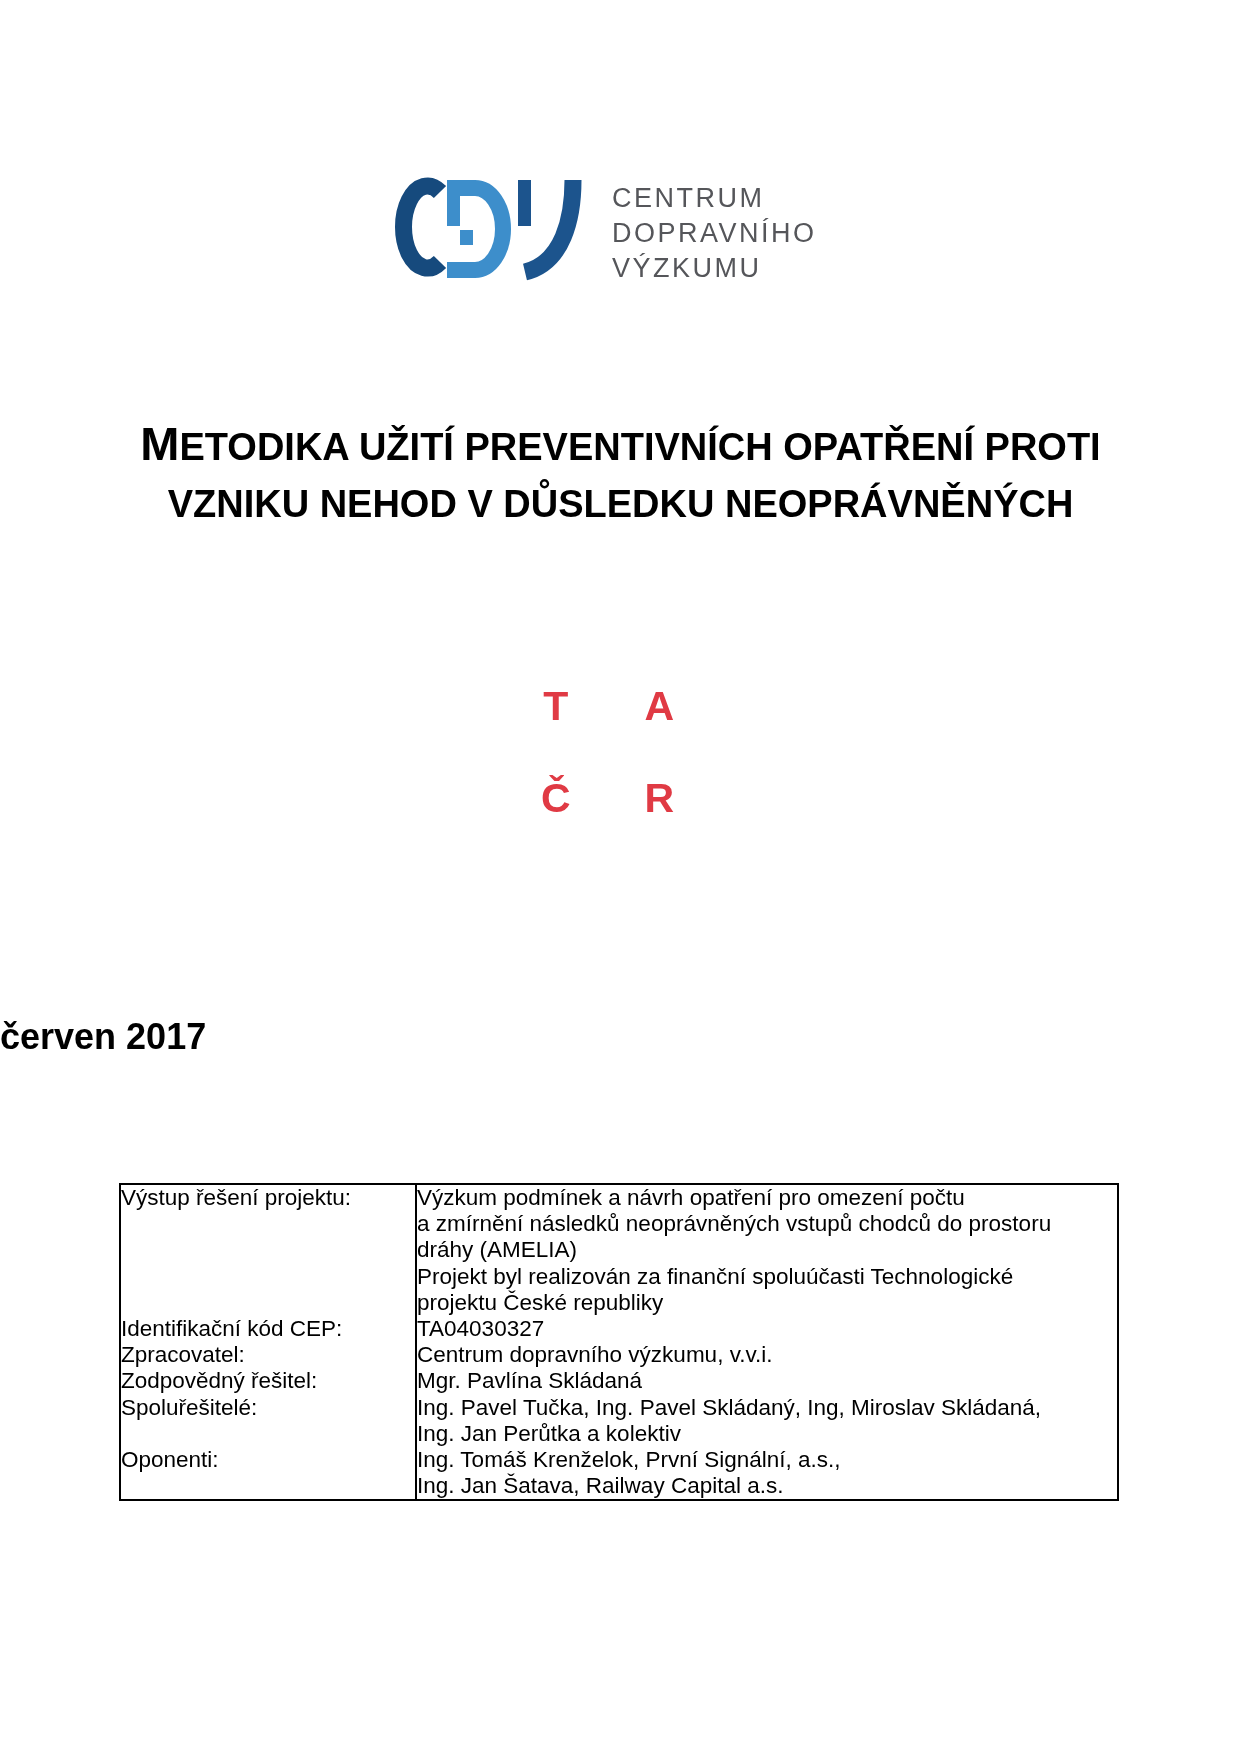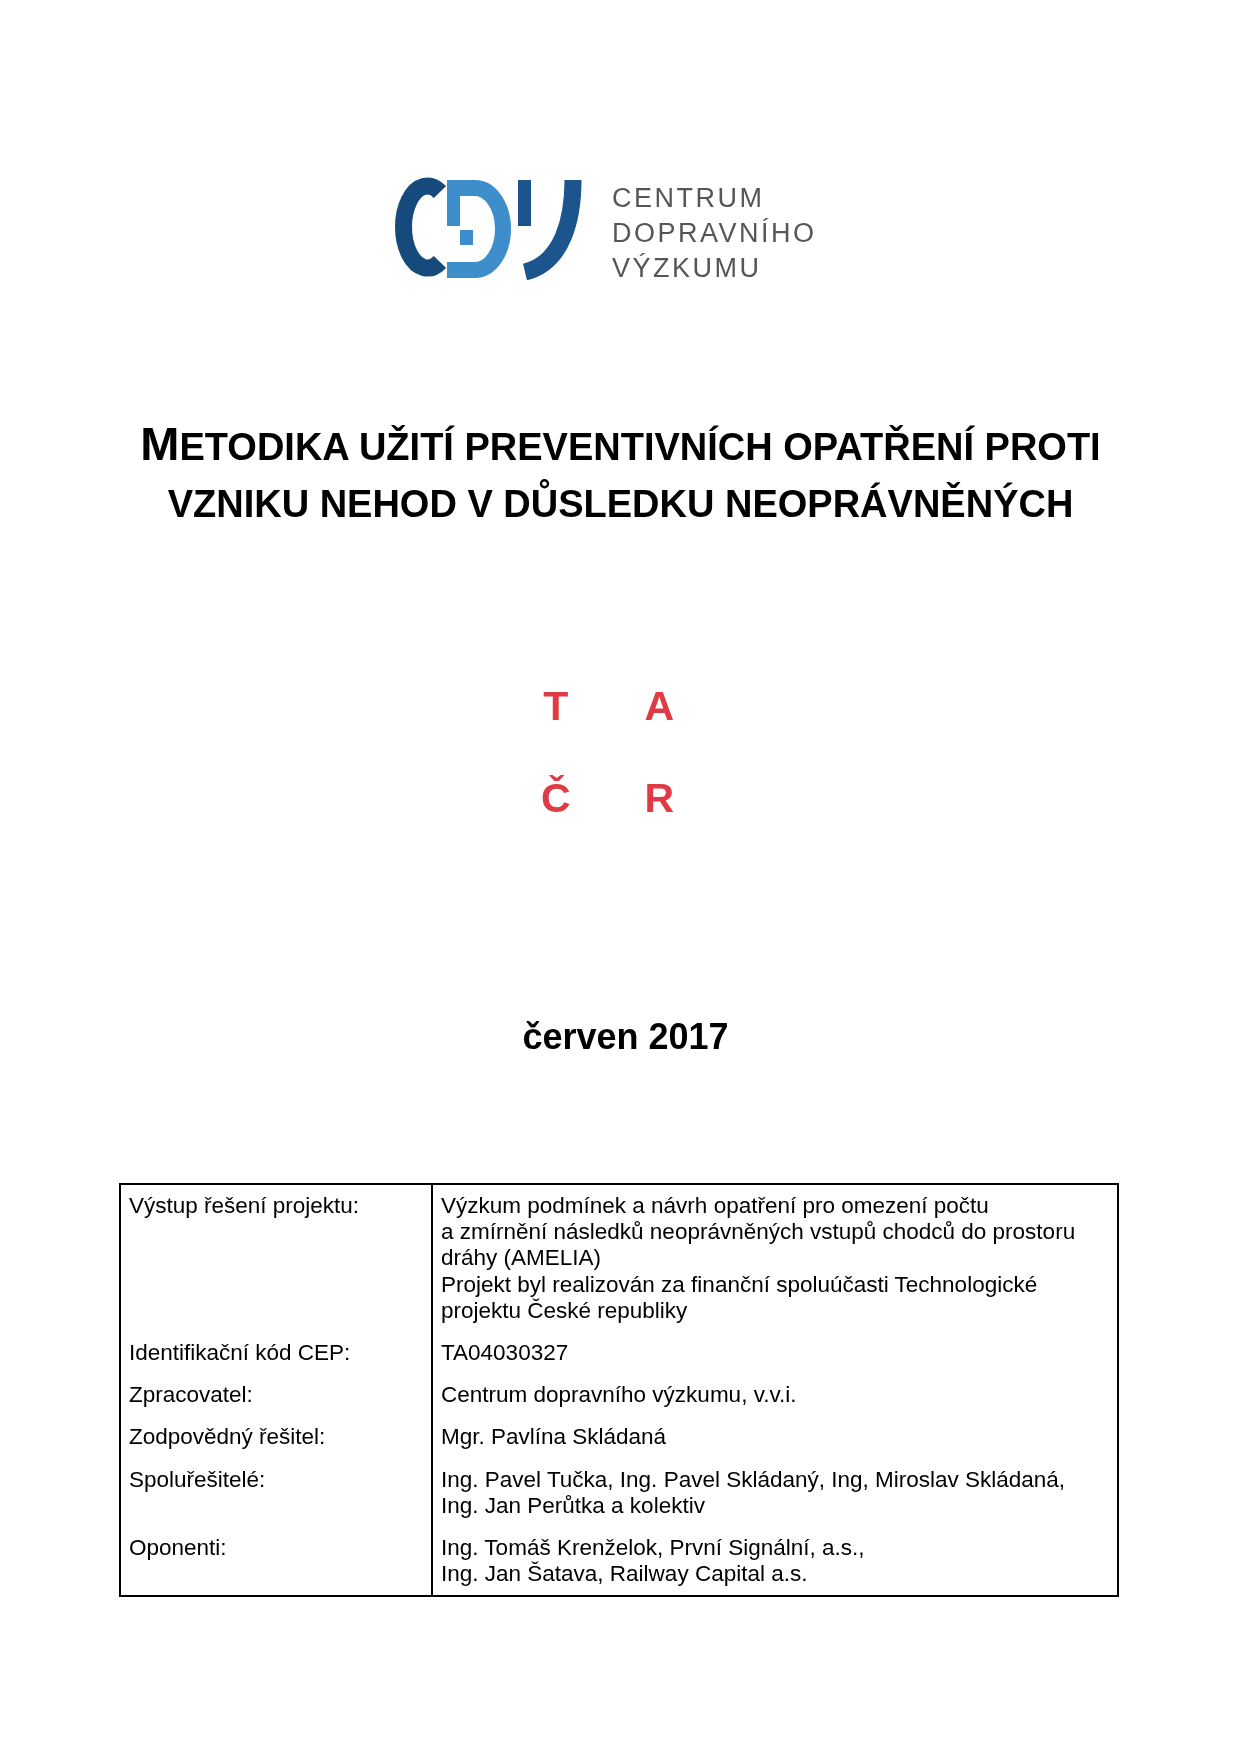--- a/index.html
+++ b/index.html
@@ -32,28 +32,28 @@
          font-size:38px;line-height:57px;font-weight:bold;color:#000;}
   .title-initial{font-size:47px;}
 
   
   .tacr{position:absolute;top:660px;left:0;right:0;display:grid;
         grid-template-columns:repeat(2,max-content);justify-content:center;
         column-gap:74px;transform:translateX(-13px);
         color:var(--tacr-red);font-weight:bold;font-size:41px;line-height:92px;text-align:center;}
 
   
-  .date{position:absolute;top:1016px;left:0;right:6px;text-align:center;
-        font-size:36px;font-weight:bold;margin-left:16px;}
+  .date{position:absolute;top:1016px;left:0;right:6px;text-align:left;
+        font-size:36px;font-weight:bold;}
 
   
   .info-table{position:absolute;top:1183px;left:119px;width:1000px;
               border-collapse:collapse;border:2px solid #000;
               font-size:22.5px;table-layout:fixed;}
-  .info-table td{vertical-align:top;padding:8px;}
+  .info-table td{vertical-align:top;padding:0;}
   .label-cell{width:294px;border-right:2px solid #000;padding-left:14px;line-height:26.2px;}
   .value-cell{padding-left:16px;line-height:26.2px;}
   .value-line{line-height:26.2px;white-space:nowrap;}
 </style>
 </head>
 <body>
 
 <div class="page">
 
   <div class="logo-block">

